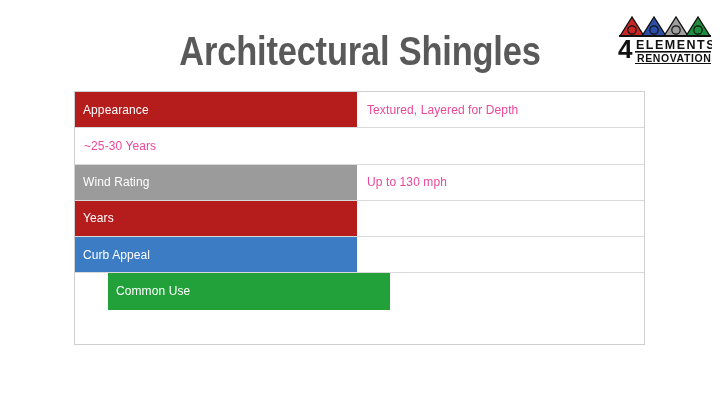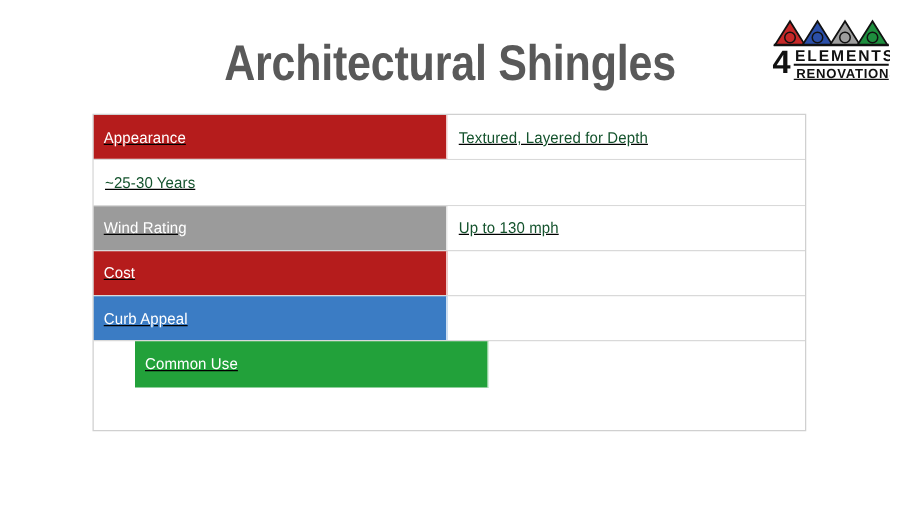--- a/index.html
+++ b/index.html
@@ -58,21 +58,20 @@
     height: 254px;
     border: 1px solid #d0d0d0;
     box-sizing: border-box;
     background: #ffffff;
   }
   .t-row {
     display: flex;
     height: 36.28px;
     box-sizing: border-box;
     border-bottom: 1px solid #d9d9d9;
-    text-decoration: underline;
   }
   .t-row:last-child { border-bottom: none; padding-left: 33px; }
 
   .c-label {
     width: 283px;
     flex: 0 0 283px;
     box-sizing: border-box;
     display: flex;
     align-items: center;
     padding-left: 8px;
@@ -82,21 +81,21 @@
     line-height: 14px;
     letter-spacing: 0.1px;
     border-right: 1px solid #ffffff;
   }
   .c-value {
     flex: 1 1 auto;
     box-sizing: border-box;
     display: flex;
     align-items: center;
     padding-left: 9px;
-    color: #14532d;
+    color: #ec4899;
     background: #ffffff;
     font-family: "Liberation Sans Narrow", "Liberation Sans", sans-serif;
     font-size: 12.5px;
     line-height: 14px;
     letter-spacing: 0.1px;
   }
   .c-label span, .c-value span {
     transform: scaleX(0.96);
     transform-origin: left center;
     display: inline-block;
@@ -160,21 +159,21 @@
       <div class="c-label" style="background:#9B9B9B">
         <span>Wind Rating</span>
       </div>
       <div class="c-value">
         <span>Up to 130 mph</span>
       </div>
     </div>
 
     <div class="t-row">
       <div class="c-label" style="background:#B51C1C">
-        <span>Cost</span>
+        <span>Years</span>
       </div>
     </div>
 
     <div class="t-row">
       <div class="c-label" style="background:#3B7CC4">
         <span>Curb Appeal</span>
       </div>
     </div>
 
     <div class="t-row">

